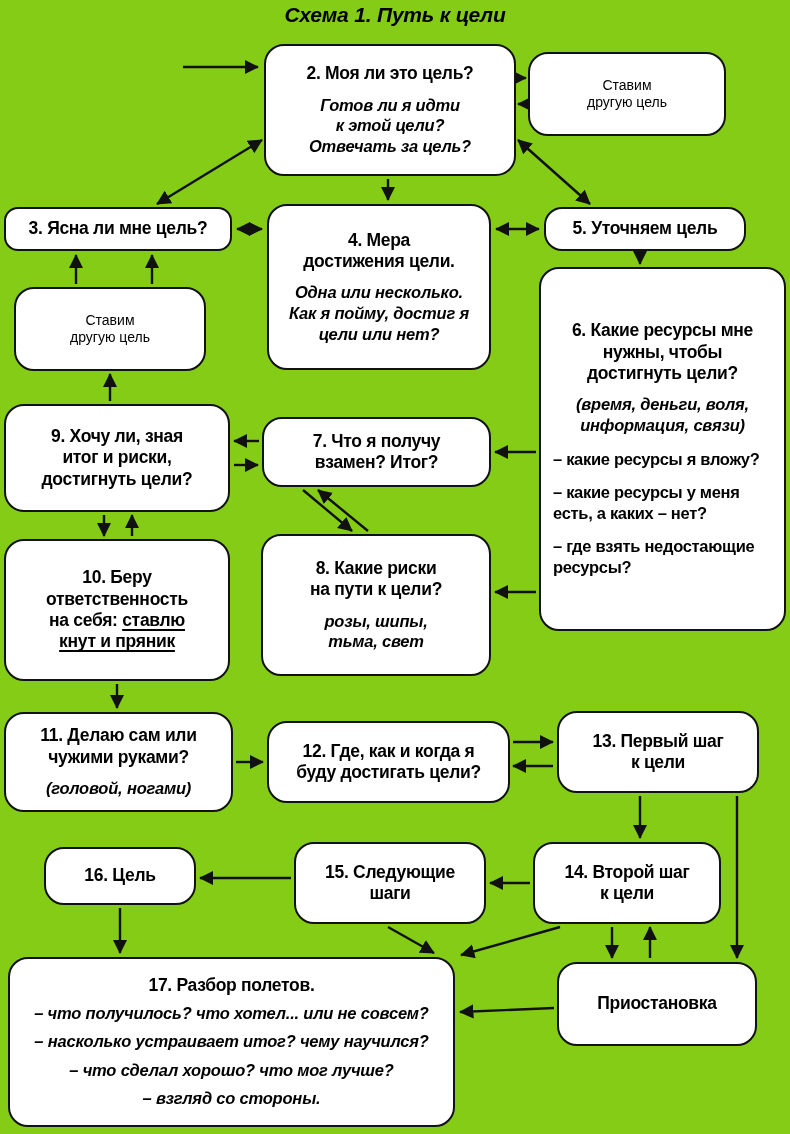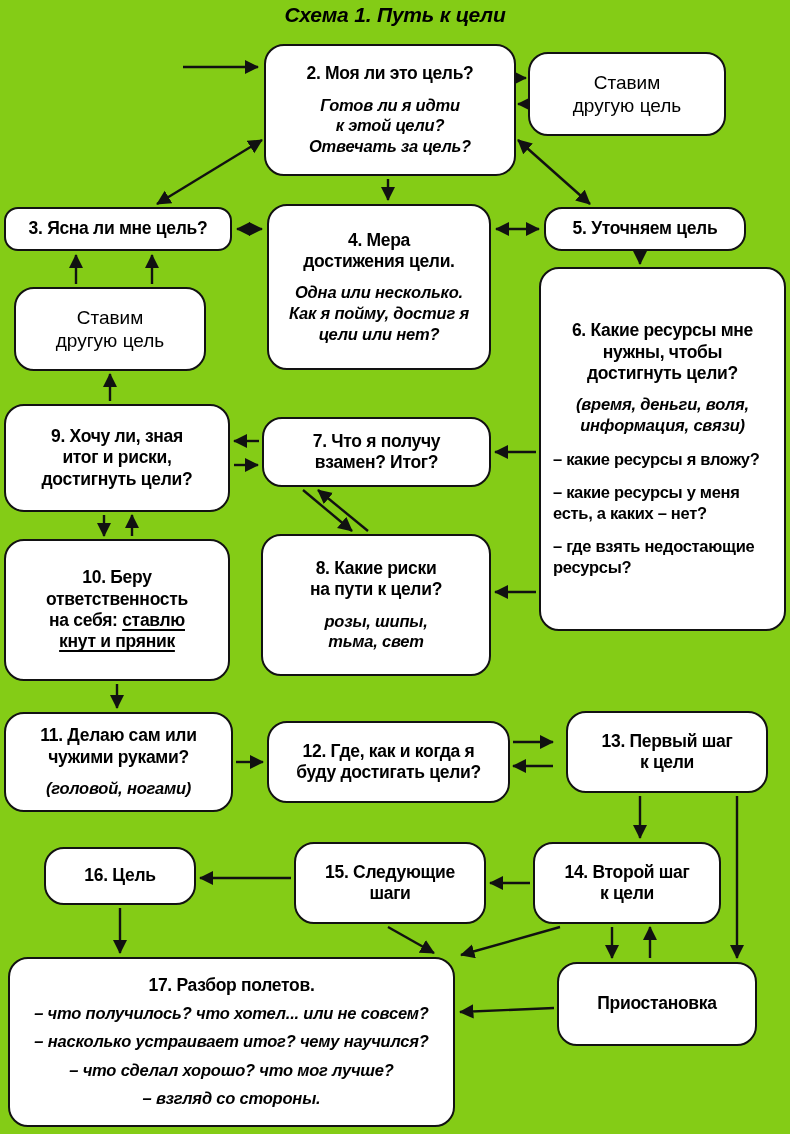--- a/index.html
+++ b/index.html
@@ -23,21 +23,21 @@
     background:#fff;
     display:flex; flex-direction:column;
     align-items:center; justify-content:center;
     text-align:center;
     padding:6px 9px;
   }
   .t {
     font-weight:700; font-size:17.5px; line-height:1.22;
     white-space:pre-line; letter-spacing:-0.3px;
   }
-  .plain .t { font-weight:400; font-size:19px; letter-spacing:0; }
+  .plain .t { font-weight:400; font-size:14px; letter-spacing:0; }
   .sub {
     font-weight:700; font-style:italic; font-size:16.5px;
     line-height:1.25; white-space:pre-line; letter-spacing:-0.2px;
     margin-top:10px;
   }
   .li {
     font-weight:700; font-size:16.5px; line-height:1.25;
     text-align:left; width:100%; white-space:pre-line;
     letter-spacing:-0.3px; margin-top:13px;
   }
@@ -175,21 +175,21 @@
     <div class="t">11. Делаю сам или
 чужими руками?</div>
     <div class="sub">(головой, ногами)</div>
   </div>
 
   <div class="node" style="left:267px;top:721px;width:243px;height:82px;">
     <div class="t">12. Где, как и когда я
 буду достигать цели?</div>
   </div>
 
-  <div class="node" style="left:557px;top:711px;width:202px;height:82px;margin-left:9px;">
+  <div class="node" style="left:557px;top:711px;width:202px;height:82px;">
     <div class="t">13. Первый шаг
 к цели</div>
   </div>
 
   <div class="node" style="left:44px;top:847px;width:152px;height:58px;text-align:right;">
     <div class="t">16. Цель</div>
   </div>
 
   <div class="node" style="left:294px;top:842px;width:192px;height:82px;">
     <div class="t">15. Следующие

